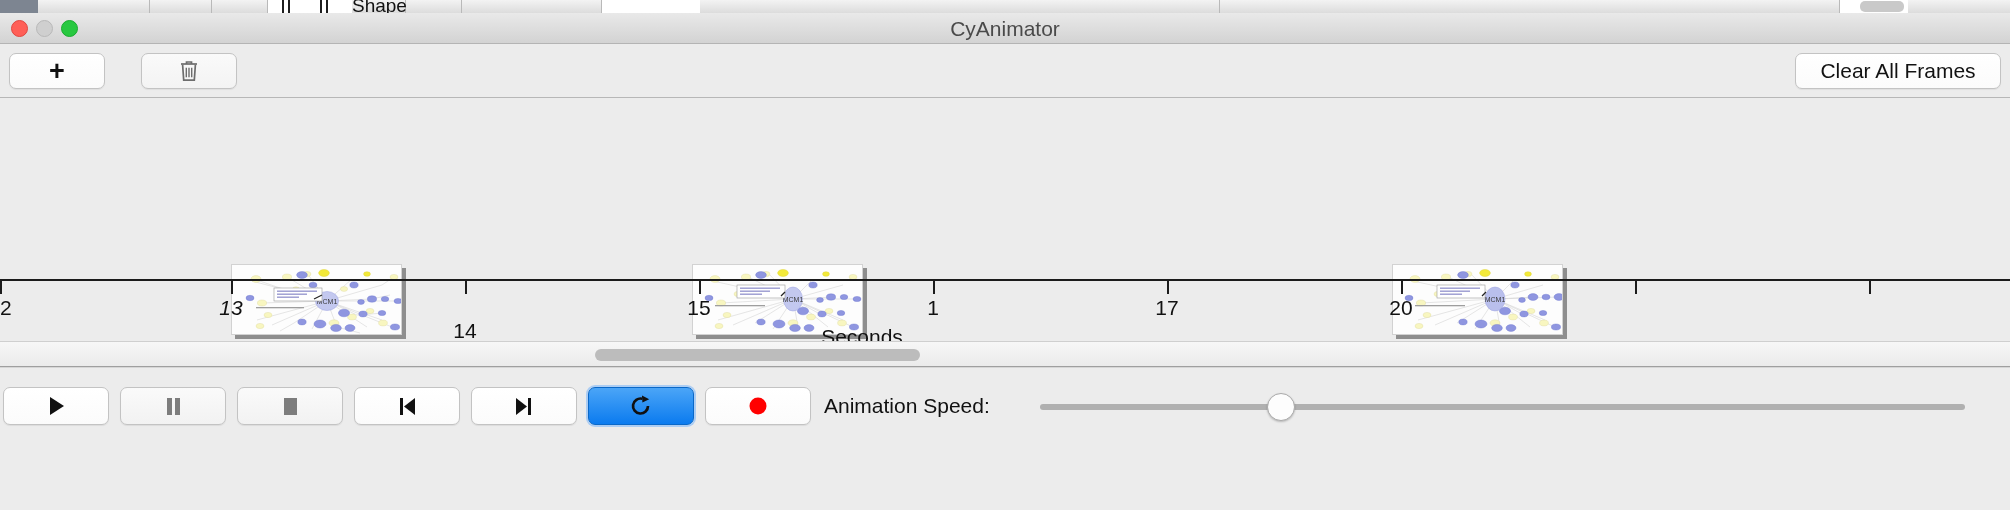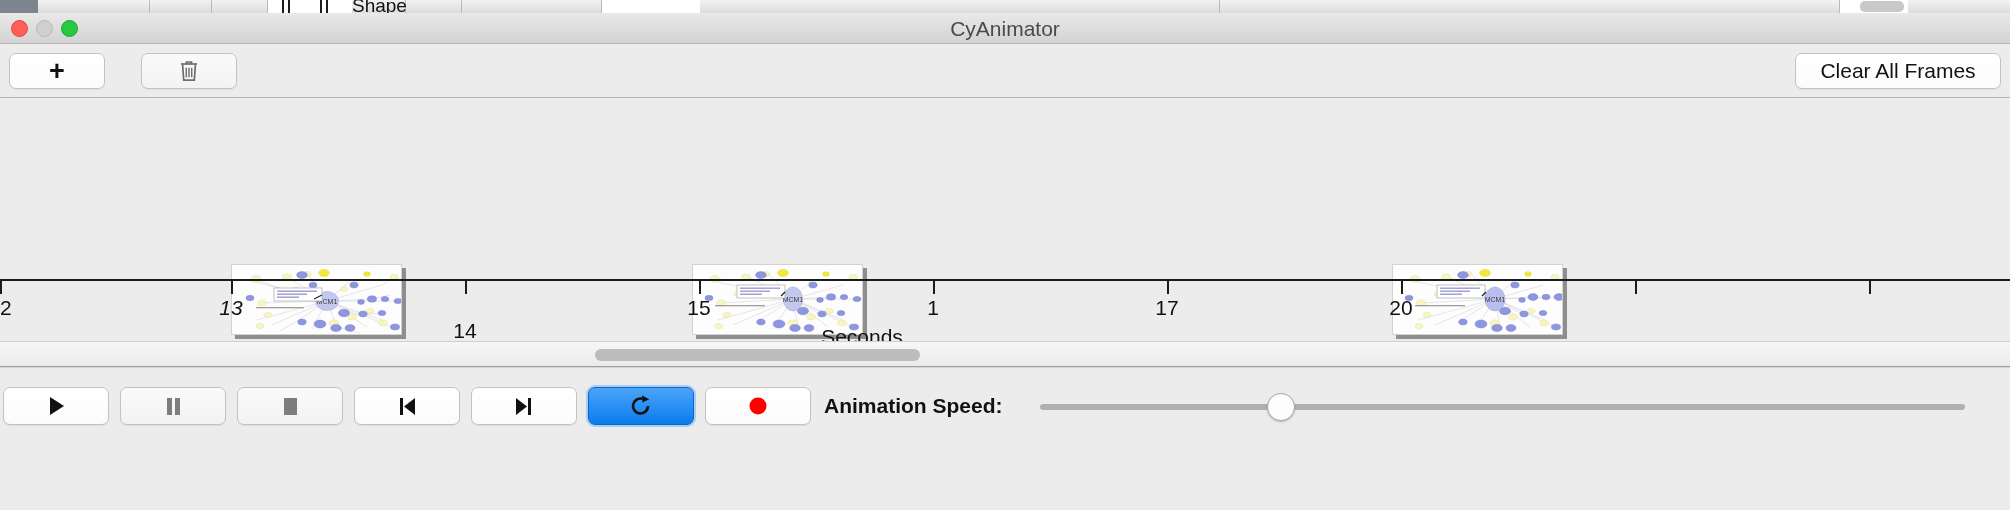--- a/index.html
+++ b/index.html
@@ -115,21 +115,20 @@
   }
   #hscroll-thumb {
     position: absolute; top: 7px; left: 595px; width: 325px; height: 12px;
     background: #bcbcbc; border-radius: 6px;
   }
 
   
   #bottombar {
     position: relative; width: 100%; height: 78px; background: #ececec;
     border-top: 1px solid #d6d6d6;
-    font-weight: bold;
   }
   .pb-btn {
     position: absolute; top: 19px; width: 106px; height: 38px;
     border: 1px solid #c3c3c3; border-radius: 7px;
     background: linear-gradient(#ffffff, #fbfbfb);
     display: flex; align-items: center; justify-content: center;
     box-shadow: 0 1px 1px rgba(0,0,0,0.07);
   }
   .pb-btn.dim { background: linear-gradient(#fafafa, #f2f2f2); }
   .pb-btn.active {

